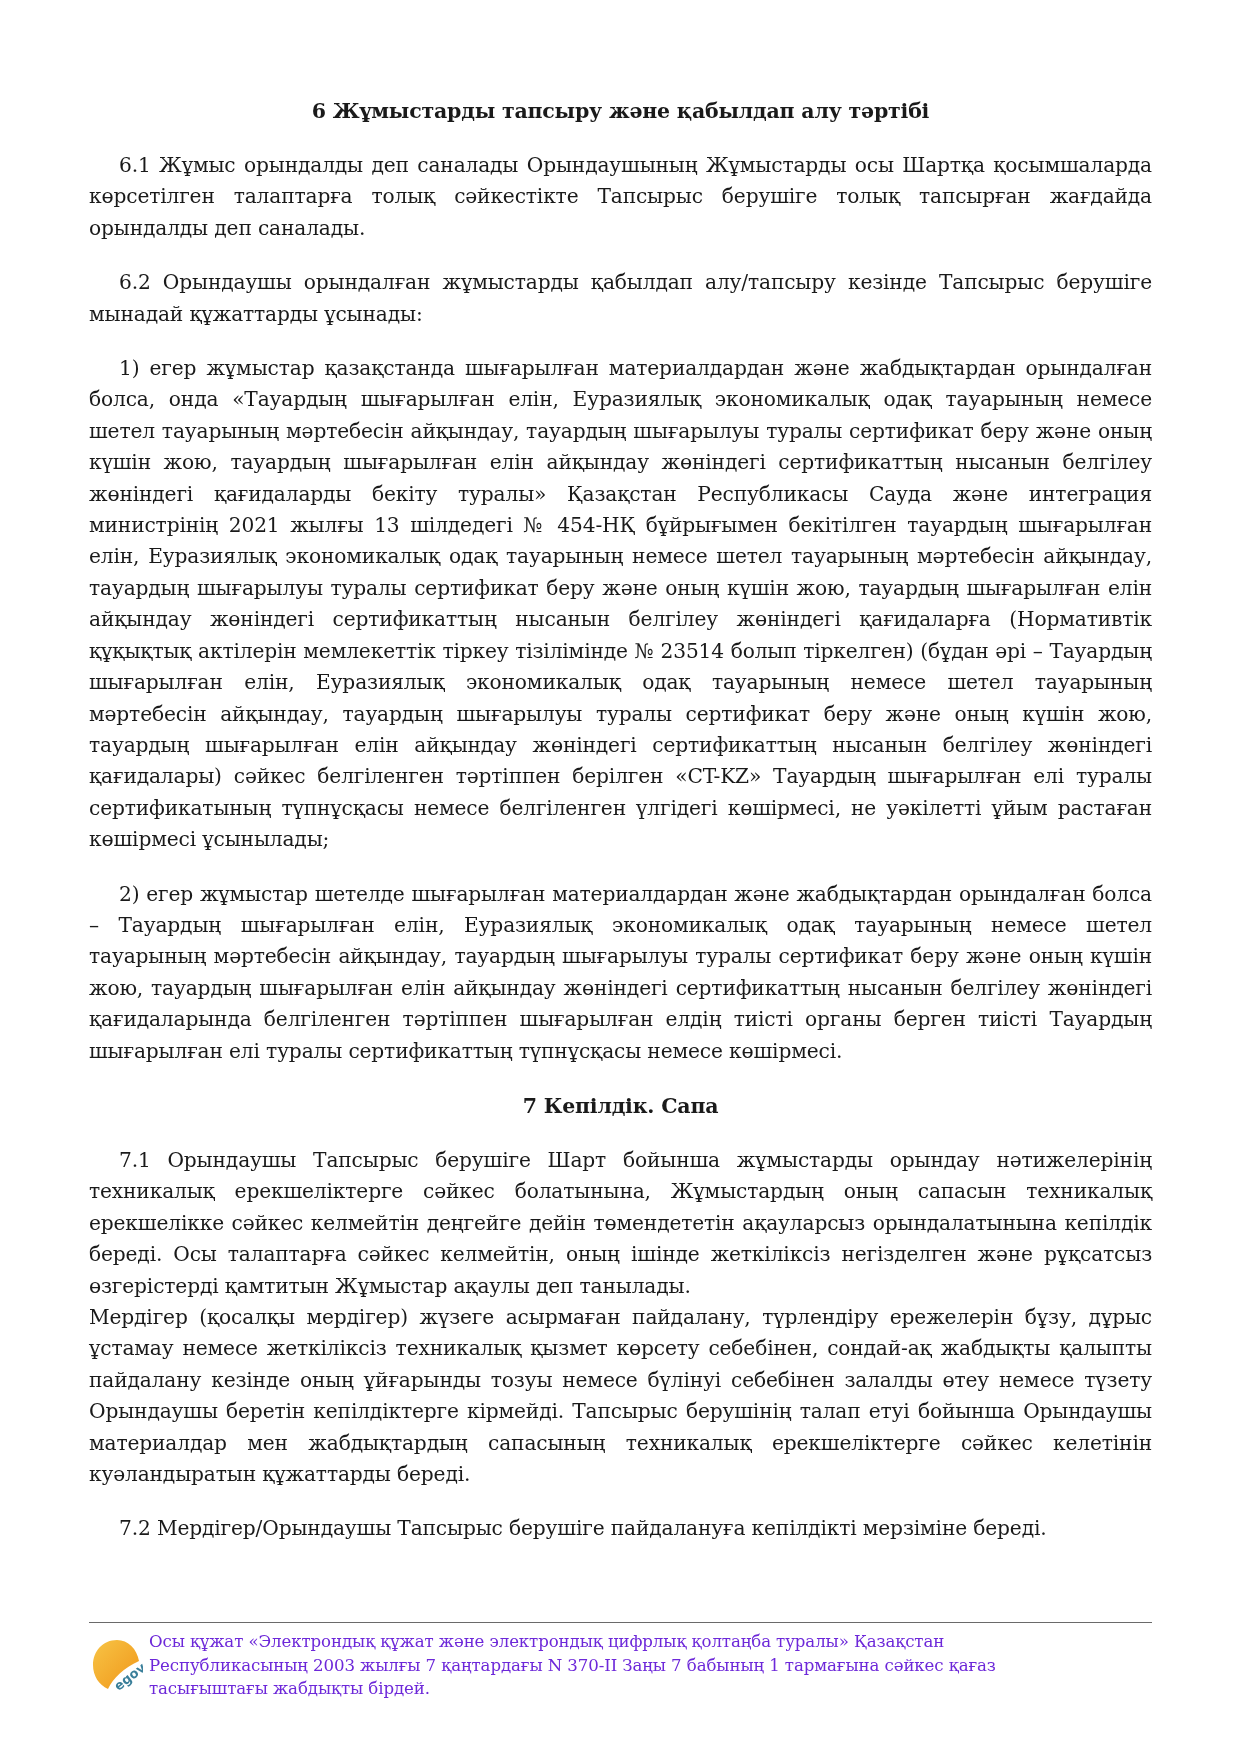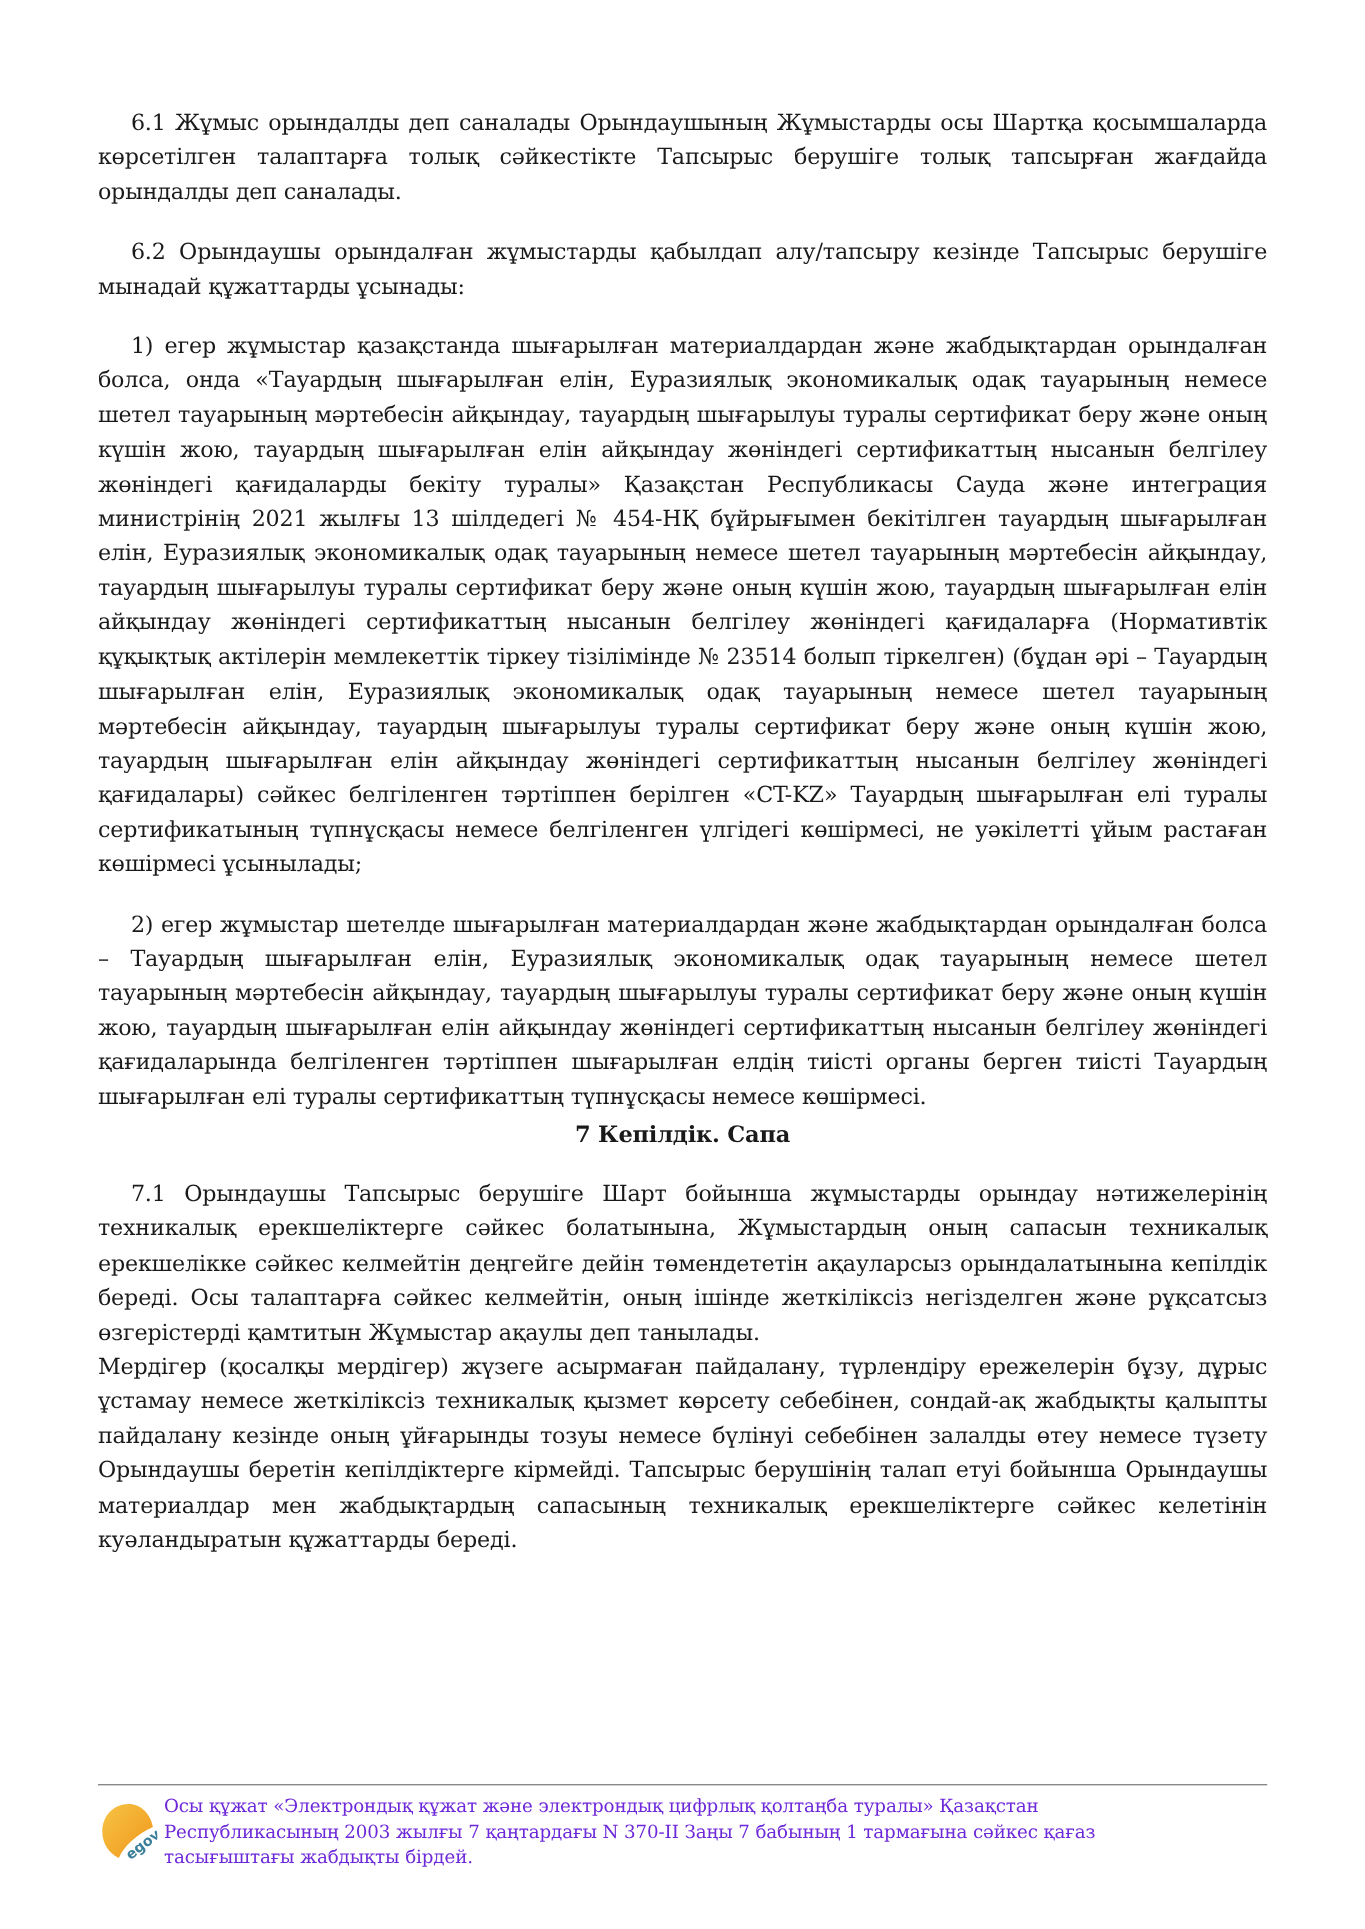--- a/index.html
+++ b/index.html
@@ -34,21 +34,21 @@
     font-size: 20.2px;
     line-height: 31.4px;
     text-align: justify;
     margin: 0;
     letter-spacing: -0.15px;
   }
   .indent { text-indent: 30px; }
   .gap { height: 23px; }
 
   .h6 { margin-bottom: 23px; }
-  .h7 { margin-top: 3px; margin-bottom: 23px; text-align: center; }
+  .h7 { margin-top: 24px; margin-bottom: 23px; text-align: center; }
 
   .separator {
     position: absolute;
     left: 89px;
     top: 1622px;
     width: 1063px;
     height: 0;
     border-top: 1.3px solid #6a6a6a;
   }
   .footer {
@@ -75,38 +75,40 @@
     color: #6d28d9;
     letter-spacing: -0.1px;
   }
   .footer-line { display: block; white-space: nowrap; }
 </style>
 </head>
 <body>
 
 <div class="page">
 
+  <h2 class="heading h6">6 Жұмыстарды тапсыру және қабылдап алу тәртібі</h2>
 
   <p class="para indent">6.1 Жұмыс орындалды деп саналады Орындаушының Жұмыстарды осы Шартқа қосымшаларда көрсетілген талаптарға толық сәйкестікте Тапсырыс берушіге толық тапсырған жағдайда орындалды деп саналады.</p>
   <div class="gap"></div>
 
   <p class="para indent">6.2 Орындаушы орындалған жұмыстарды қабылдап алу/тапсыру кезінде Тапсырыс берушіге мынадай құжаттарды ұсынады:</p>
   <div class="gap"></div>
 
   <p class="para indent">1) егер жұмыстар қазақстанда шығарылған материалдардан және жабдықтардан орындалған болса, онда «Тауардың шығарылған елін, Еуразиялық экономикалық одақ тауарының немесе шетел тауарының мәртебесін айқындау, тауардың шығарылуы туралы сертификат беру және оның күшін жою, тауардың шығарылған елін айқындау жөніндегі сертификаттың нысанын белгілеу жөніндегі қағидаларды бекіту туралы» Қазақстан Республикасы Сауда және интеграция министрінің 2021 жылғы 13 шілдедегі № 454-НҚ бұйрығымен бекітілген тауардың шығарылған елін, Еуразиялық экономикалық одақ тауарының немесе шетел тауарының мәртебесін айқындау, тауардың шығарылуы туралы сертификат беру және оның күшін жою, тауардың шығарылған елін айқындау жөніндегі сертификаттың нысанын белгілеу жөніндегі қағидаларға (Нормативтік құқықтық актілерін мемлекеттік тіркеу тізілімінде № 23514 болып тіркелген) (бұдан әрі – Тауардың шығарылған елін, Еуразиялық экономикалық одақ тауарының немесе шетел тауарының мәртебесін айқындау, тауардың шығарылуы туралы сертификат беру және оның күшін жою, тауардың шығарылған елін айқындау жөніндегі сертификаттың нысанын белгілеу жөніндегі қағидалары) сәйкес белгіленген тәртіппен берілген «CT-KZ» Тауардың шығарылған елі туралы сертификатының түпнұсқасы немесе белгіленген үлгідегі көшірмесі, не уәкілетті ұйым растаған көшірмесі ұсынылады;</p>
   <div class="gap"></div>
 
   <p class="para indent">2) егер жұмыстар шетелде шығарылған материалдардан және жабдықтардан орындалған болса – Тауардың шығарылған елін, Еуразиялық экономикалық одақ тауарының немесе шетел тауарының мәртебесін айқындау, тауардың шығарылуы туралы сертификат беру және оның күшін жою, тауардың шығарылған елін айқындау жөніндегі сертификаттың нысанын белгілеу жөніндегі қағидаларында белгіленген тәртіппен шығарылған елдің тиісті органы берген тиісті Тауардың шығарылған елі туралы сертификаттың түпнұсқасы немесе көшірмесі.</p>
 
   <h2 class="heading h7">7 Кепілдік. Сапа</h2>
 
   <p class="para indent">7.1 Орындаушы Тапсырыс берушіге Шарт бойынша жұмыстарды орындау нәтижелерінің техникалық ерекшеліктерге сәйкес болатынына, Жұмыстардың оның сапасын техникалық ерекшелікке сәйкес келмейтін деңгейге дейін төмендететін ақауларсыз орындалатынына кепілдік береді. Осы талаптарға сәйкес келмейтін, оның ішінде жеткіліксіз негізделген және рұқсатсыз өзгерістерді қамтитын Жұмыстар ақаулы деп танылады.</p>
   <p class="para">Мердігер (қосалқы мердігер) жүзеге асырмаған пайдалану, түрлендіру ережелерін бұзу, дұрыс ұстамау немесе жеткіліксіз техникалық қызмет көрсету себебінен, сондай-ақ жабдықты қалыпты пайдалану кезінде оның ұйғарынды тозуы немесе бүлінуі себебінен залалды өтеу немесе түзету Орындаушы беретін кепілдіктерге кірмейді. Тапсырыс берушінің талап етуі бойынша Орындаушы материалдар мен жабдықтардың сапасының техникалық ерекшеліктерге сәйкес келетінін куәландыратын құжаттарды береді.</p>
   <div class="gap"></div>
 
+  <p class="para indent">7.2 Мердігер/Орындаушы Тапсырыс берушіге пайдалануға кепілдікті мерзіміне береді.</p>
 </div>
 
 <div class="separator"></div>
 
 <div class="footer">
   <div class="logo">
     <svg width="54" height="60" viewBox="0 0 54 60" xmlns="http://www.w3.org/2000/svg">
       <defs>
         <linearGradient id="sunGrad" x1="0" y1="0" x2="1" y2="1">
           <stop offset="0" stop-color="#f7c445"></stop>

